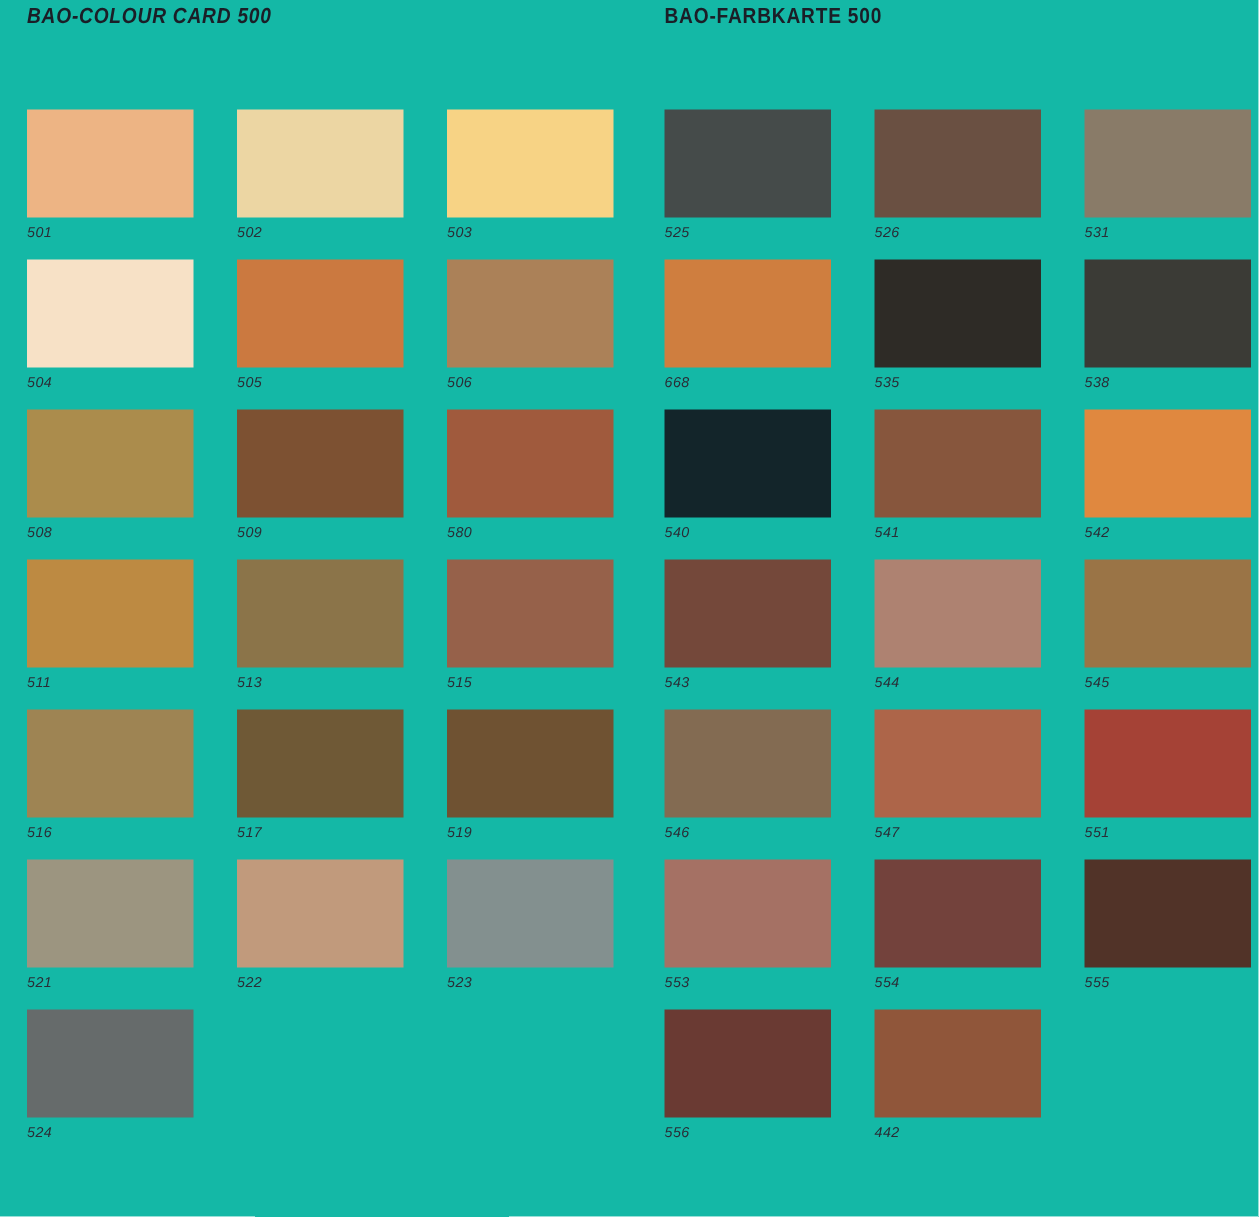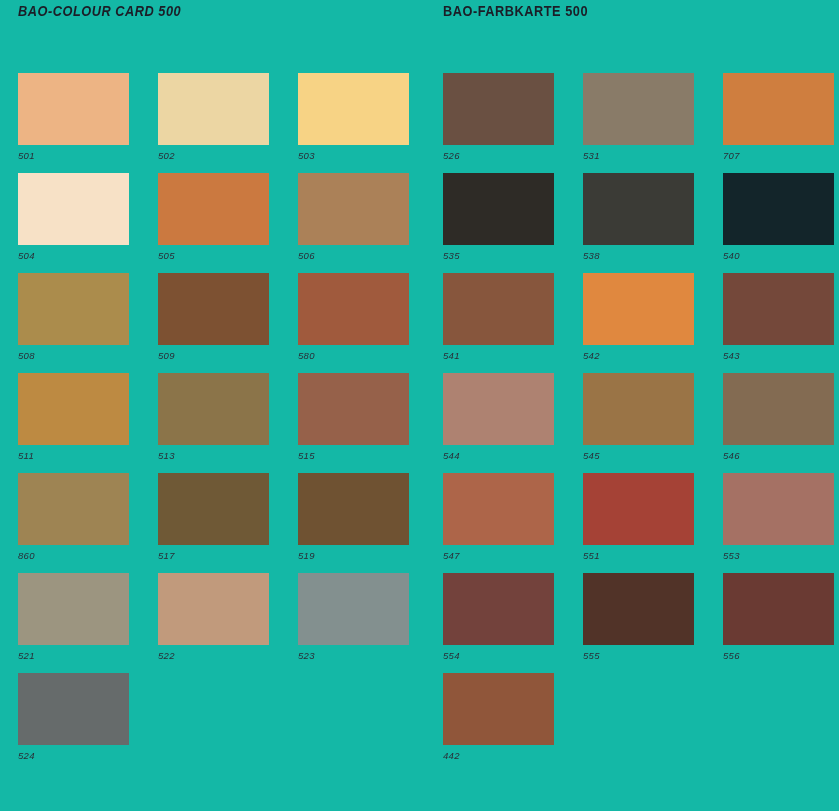--- a/index.html
+++ b/index.html
@@ -130,21 +130,21 @@
         <div class="swatch-cell">
           <span class="swatch-chip" title="513" style="background: rgb(139, 116, 73);"></span>
           <span class="swatch-code">513</span>
         </div>
         <div class="swatch-cell">
           <span class="swatch-chip" title="515" style="background: rgb(150, 97, 74);"></span>
           <span class="swatch-code">515</span>
         </div>
         <div class="swatch-cell">
           <span class="swatch-chip" title="516" style="background: rgb(158, 132, 83);"></span>
-          <span class="swatch-code">860</span>
+          <span class="swatch-code">516</span>
         </div>
         <div class="swatch-cell">
           <span class="swatch-chip" title="517" style="background: rgb(111, 89, 54);"></span>
           <span class="swatch-code">517</span>
         </div>
         <div class="swatch-cell">
           <span class="swatch-chip" title="519" style="background: rgb(111, 82, 50);"></span>
           <span class="swatch-code">519</span>
         </div>
         <div class="swatch-cell">
@@ -163,30 +163,34 @@
           <span class="swatch-chip" title="524" style="background: rgb(102, 107, 107);"></span>
           <span class="swatch-code">524</span>
         </div>
       </div>
   </section>
 
   <section class="panel panel-right">
     <h1 class="panel-title">BAO-FARBKARTE 500</h1>
     <div class="swatch-grid">
         <div class="swatch-cell">
+          <span class="swatch-chip" title="525" style="background: rgb(69, 75, 74);"></span>
+          <span class="swatch-code">525</span>
+        </div>
+        <div class="swatch-cell">
           <span class="swatch-chip" title="526" style="background: rgb(106, 80, 66);"></span>
           <span class="swatch-code">526</span>
         </div>
         <div class="swatch-cell">
           <span class="swatch-chip" title="531" style="background: rgb(137, 123, 104);"></span>
           <span class="swatch-code">531</span>
         </div>
         <div class="swatch-cell">
           <span class="swatch-chip" title="533" style="background: rgb(207, 126, 63);"></span>
-          <span class="swatch-code">707</span>
+          <span class="swatch-code">668</span>
         </div>
         <div class="swatch-cell">
           <span class="swatch-chip" title="535" style="background: rgb(46, 43, 38);"></span>
           <span class="swatch-code">535</span>
         </div>
         <div class="swatch-cell">
           <span class="swatch-chip" title="538" style="background: rgb(59, 59, 54);"></span>
           <span class="swatch-code">538</span>
         </div>
         <div class="swatch-cell">

